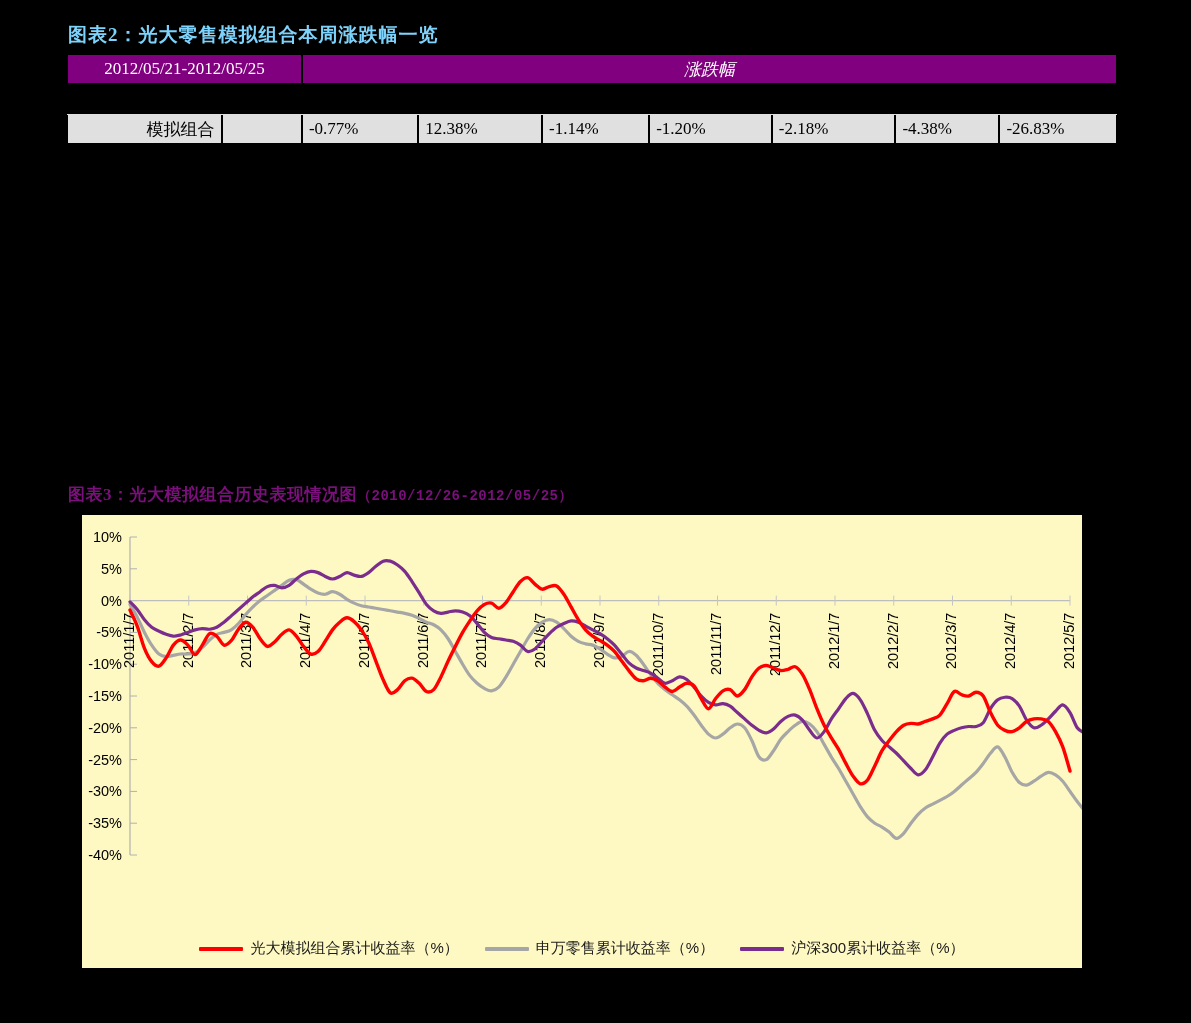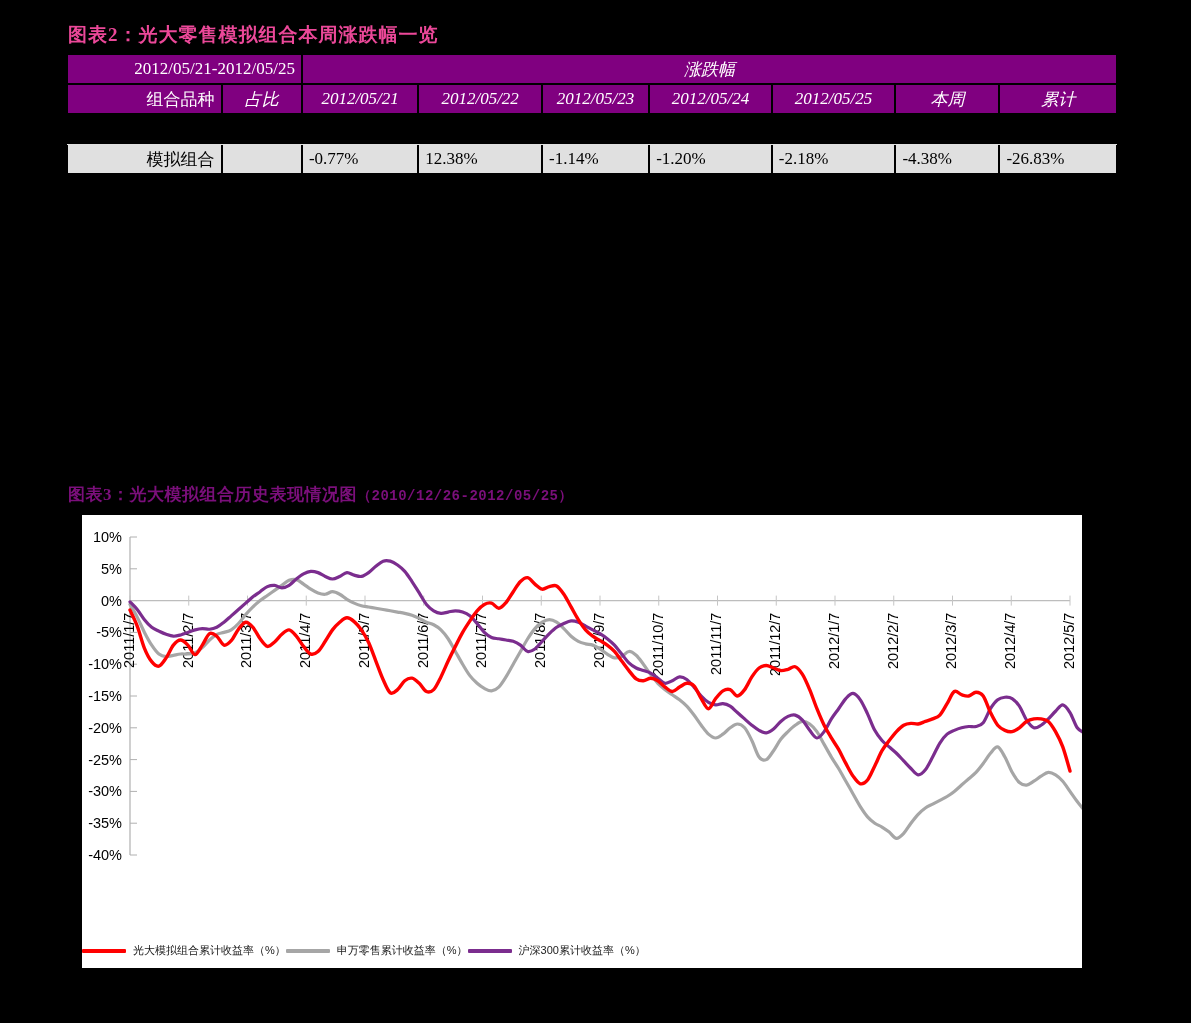--- a/index.html
+++ b/index.html
@@ -9,66 +9,66 @@
     width: 1191px; height: 1023px;
     overflow: hidden;
     font-family: "Liberation Serif", "DejaVu Serif", serif;
   }
   .page { position: relative; width: 1191px; height: 1023px; background:#000; }
 
   
   .fig2-title {
     position: absolute; left: 68px; top: 22px;
     font-family: "Liberation Serif", "DejaVu Serif", serif;
-    font-weight: 700; font-size: 19px; color: #ec4899;
+    font-weight: 700; font-size: 19px; color: #7dd3fc;
     letter-spacing: 1px; white-space: nowrap;
   }
   table.tbl {
     position: absolute; left: 66px; top: 53px;
     width: 1052px;
     border-collapse: collapse;
     table-layout: fixed;
   }
   table.tbl td, table.tbl th {
     border: 2px solid #000;
     font-weight: normal;
     font-size: 17px;
     font-family: "Liberation Serif", "DejaVu Serif", serif;
     padding: 2px 6px;
     height: 30px;
   }
   .hdr { background: #800080; color: #ffffff; }
-  .hdr-left { text-align: right; padding-left: 10px; }
+  .hdr-left { text-align: center; padding-left: 10px; }
   .hdr-center { text-align: center; font-style: italic; }
   .blank-row td { background: transparent; border-color: transparent;
                   border-left: 2px solid transparent; height: 176px; }
   .data-row td { background: #e0e0e0; color:#000; text-align: left; height: 31px; }
   .data-row td.name { text-align: right; padding-left: 8px; font-size:17px; }
   .spacer-cell { background: transparent !important; border: 2px solid transparent !important; }
 
   
   .fig3-title {
     position: absolute; left: 68px; top: 483px;
     font-family: "Liberation Serif", "DejaVu Serif", serif;
     font-weight: 700; font-size: 17px; color: #7b0f7b;
     letter-spacing: 0.5px; white-space: nowrap;
   }
   .fig3-title .range { font-size: 14px; font-family: Liberation Mono, monospace; }
 
   .chart-panel {
     position: absolute; left: 82px; top: 515px;
     width: 1000px; height: 453px;
-    background: #ffffff;
+    background: #fef9c3;
   }
   .chart-svg { display:block; }
   .legend {
     position:absolute; left: 0; bottom: 10px; width: 100%;
-    display:flex; align-items:center; 
+    display:flex; justify-content:center; align-items:center; gap: 26px;
     font-family: "Liberation Sans", "DejaVu Sans", sans-serif;
-    font-size: 11px; color: #1a1a1a;
+    font-size: 15px; color: #1a1a1a;
   }
   .legend-item { display:flex; align-items:center; gap: 7px; white-space: nowrap; }
   .legend-swatch { display:inline-block; width: 44px; height: 4px; border-radius: 1px; }
 </style>
 </head>
 <body>
 
 <div class="page">
 
   <div class="fig2-title">图表2：光大零售模拟组合本周涨跌幅一览</div>
@@ -82,31 +82,20 @@
         <col style="width:104px">
         <col style="width:119px">
       <col style="width:120px">
         <col style="width:101px">
         <col style="width:114px">
     </colgroup>
     <tbody>
         <tr>
       <th class="hdr hdr-left" colspan="2">2012/05/21-2012/05/25</th>
       <th class="hdr hdr-center" colspan="7">涨跌幅</th>
-    </tr>
-    <tr>
-      <th class="hdr hdr-left">组合品种</th>
-      <th class="hdr hdr-center">占比</th>
-      <th class="hdr hdr-center">2012/05/21</th>
-      <th class="hdr hdr-center">2012/05/22</th>
-      <th class="hdr hdr-center">2012/05/23</th>
-      <th class="hdr hdr-center">2012/05/24</th>
-      <th class="hdr hdr-center">2012/05/25</th>
-      <th class="hdr hdr-center">本周</th>
-      <th class="hdr hdr-center">累计</th>
     </tr>
     <tr class="blank-row">
       <td class="spacer-cell"></td>
       <td class="spacer-cell"></td>
       <td class="spacer-cell"></td>
       <td class="spacer-cell"></td>
       <td class="spacer-cell"></td>
       <td class="spacer-cell"></td>
       <td class="spacer-cell"></td>
       <td class="spacer-cell"></td>

